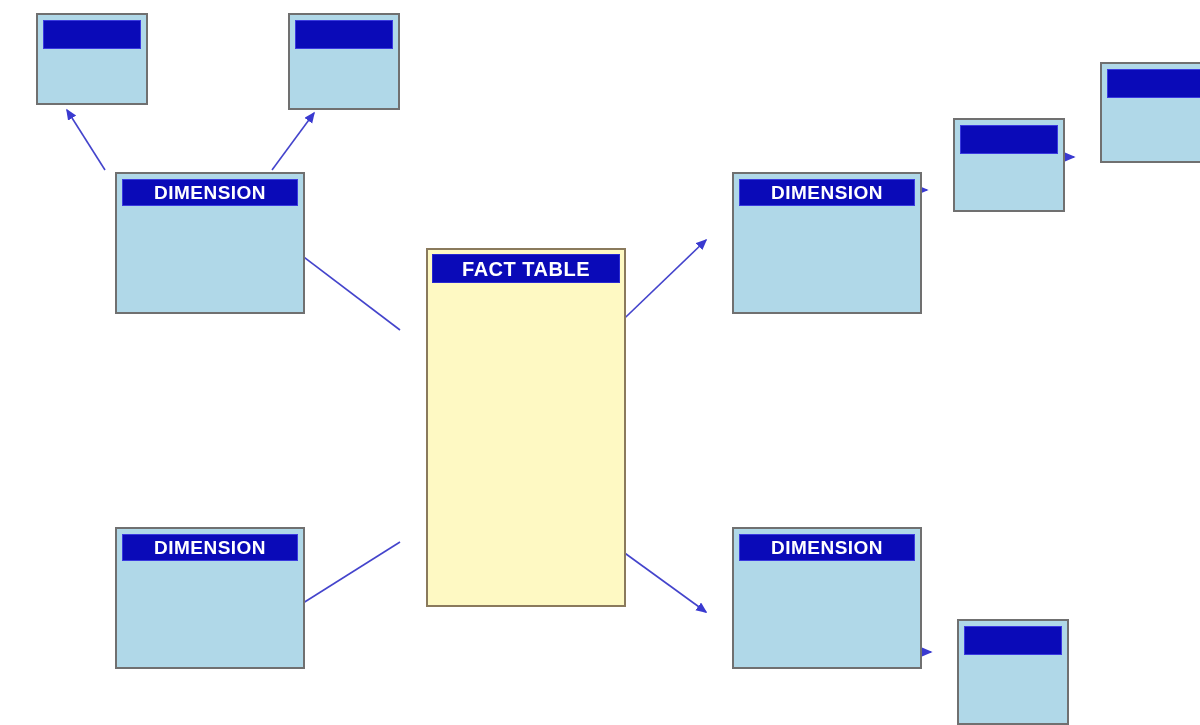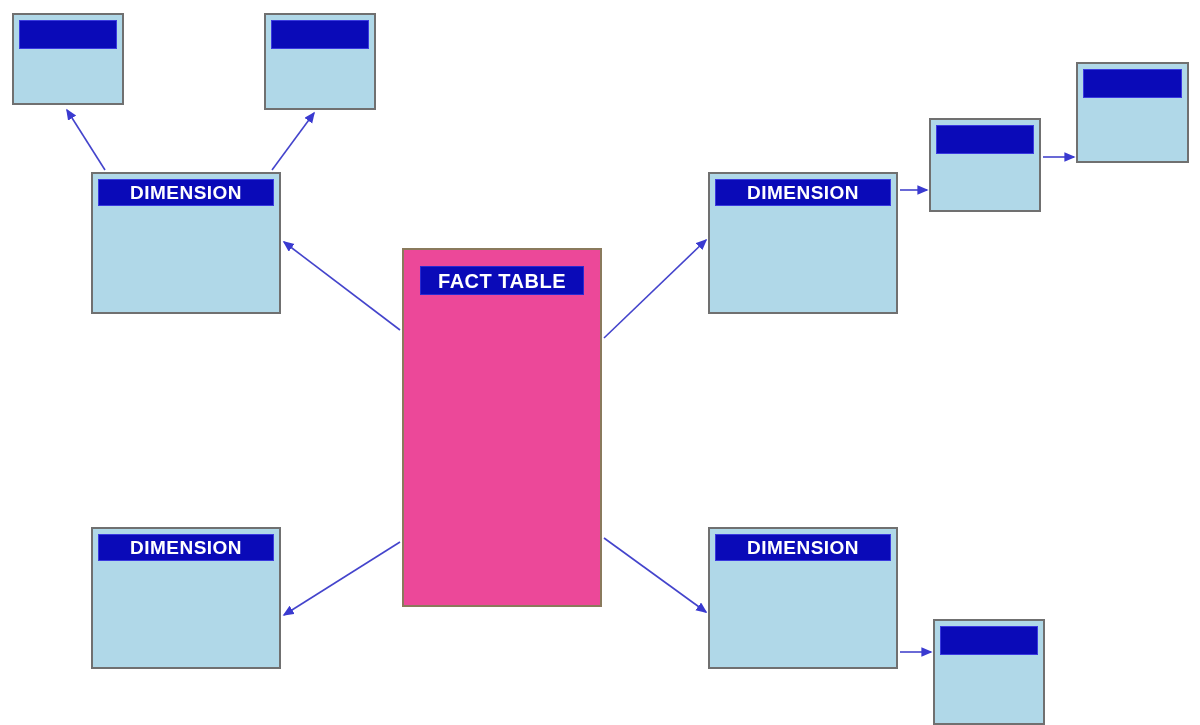--- a/index.html
+++ b/index.html
@@ -27,25 +27,26 @@
     pointer-events: none;
   }
 
   
   .entity {
     position: absolute;
     box-sizing: border-box;
     background: #b0d8e8;
     border: 2px solid #707070;
     padding: 5px;
+    margin-left: 24px;
   }
   .entity.fact {
-    background: #ec4899;
+    background: #fef9c3;
     border: 2px solid #8a7a5c;
-    padding: 16px;
+    padding: 4px;
   }
   .entity-header {
     box-sizing: border-box;
     background: #0a0ab8;
     border: 1px solid #3a3adf;
     color: #ffffff;
     font-weight: bold;
     text-align: center;
     letter-spacing: 0.5px;
     white-space: nowrap;

